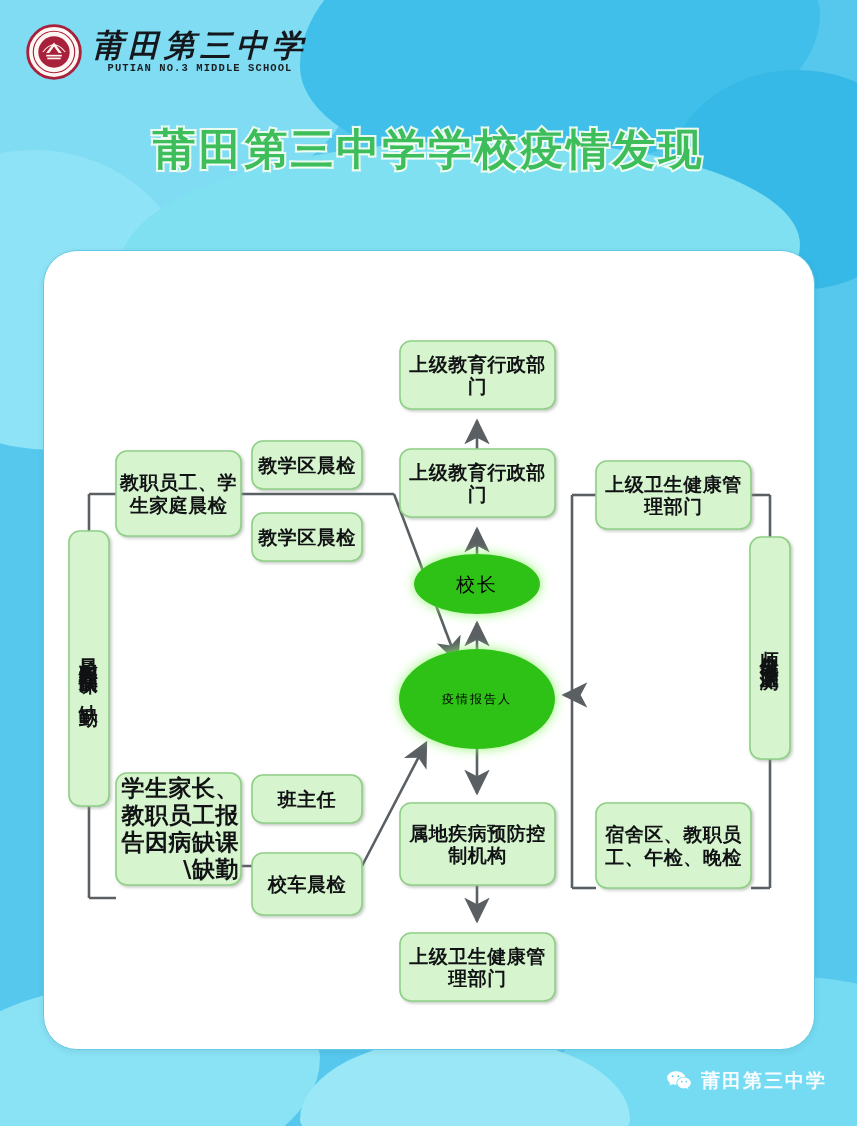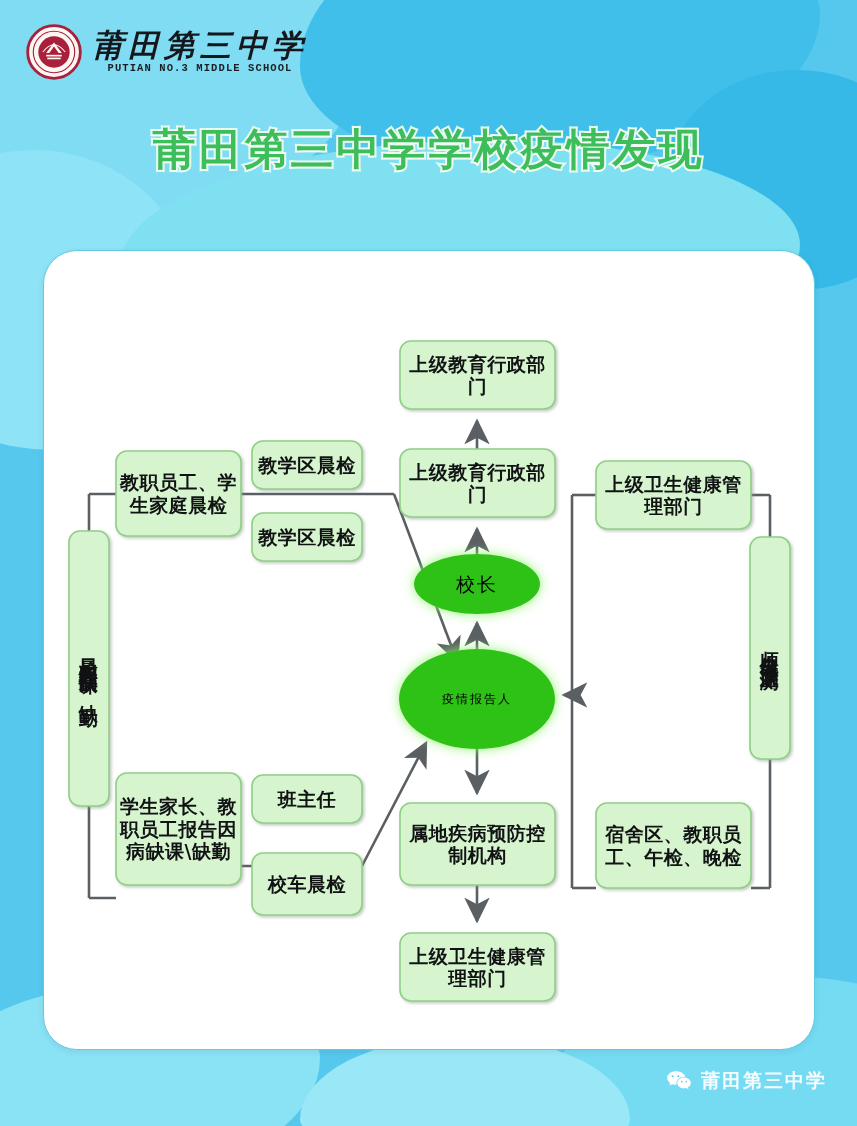--- a/index.html
+++ b/index.html
@@ -81,21 +81,21 @@
     box-shadow:0 2px 7px rgba(0,0,0,.07); z-index:4; overflow:hidden;
   }
   #flow { position:absolute; left:0; top:0; width:772px; height:800px; }
   
   .nodetxt {
     font-family:"DejaVu Sans","Liberation Sans",sans-serif;
     font-weight:700; color:#111214; text-align:center;
     display:flex; align-items:center; justify-content:center;
     width:100%; height:100%; line-height:1.18; letter-spacing:.5px;
   }
-  .nodetxt.s18 { font-size:19px; }
+  .nodetxt.s18 { font-size:23px;text-align:right; }
   .nodetxt.s19 { font-size:19px; }
   .vert {
     writing-mode: vertical-rl; text-orientation: upright;
     letter-spacing:3px; font-size:19px;
   }
   .ell {
     font-family:"DejaVu Sans","Liberation Sans",sans-serif;
     font-weight:400; color:#000000; text-align:left;
     display:flex; align-items:center; justify-content:center;
     width:100%; height:100%; line-height:1.2; letter-spacing:2px;

